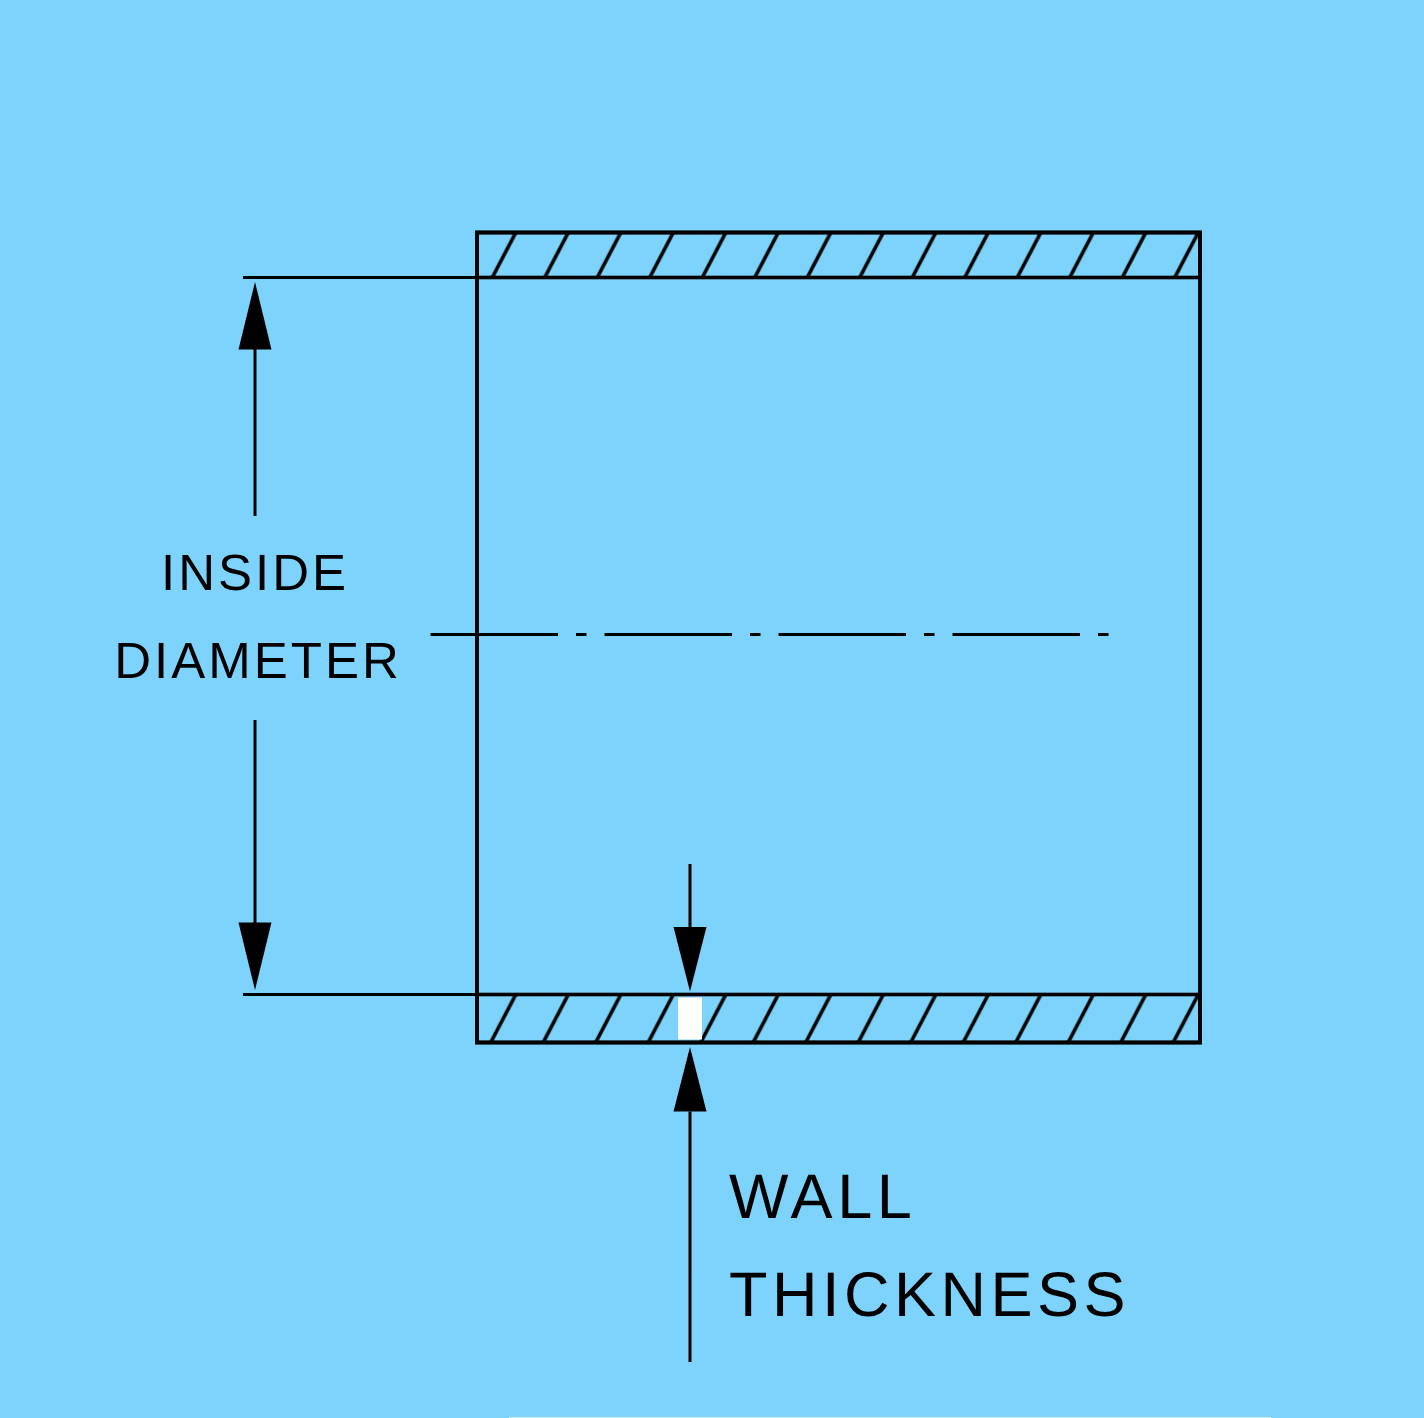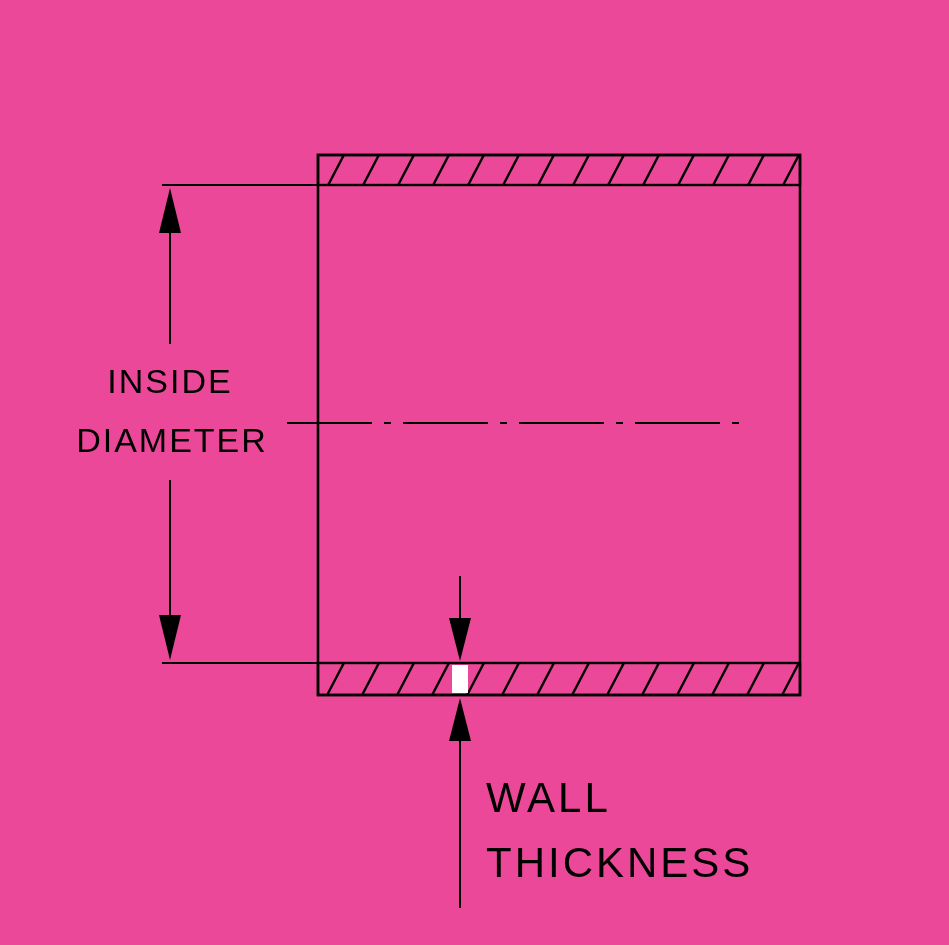--- a/index.html
+++ b/index.html
@@ -4,21 +4,21 @@
 <style>
   html, body {
     margin: 0;
     padding: 0;
     background: #ffffff;
   }
   .stage {
     position: relative;
     width: 949px;
     height: 945px;
-    background: #ec4899;
+    background: #7dd3fc;
     overflow: hidden;
     font-family: "Liberation Sans", sans-serif;
   }
   svg {
     display: block;
   }
   .dim-label {
     font-family: "Liberation Sans", sans-serif;
     font-size: 34px;
     letter-spacing: 2px;

